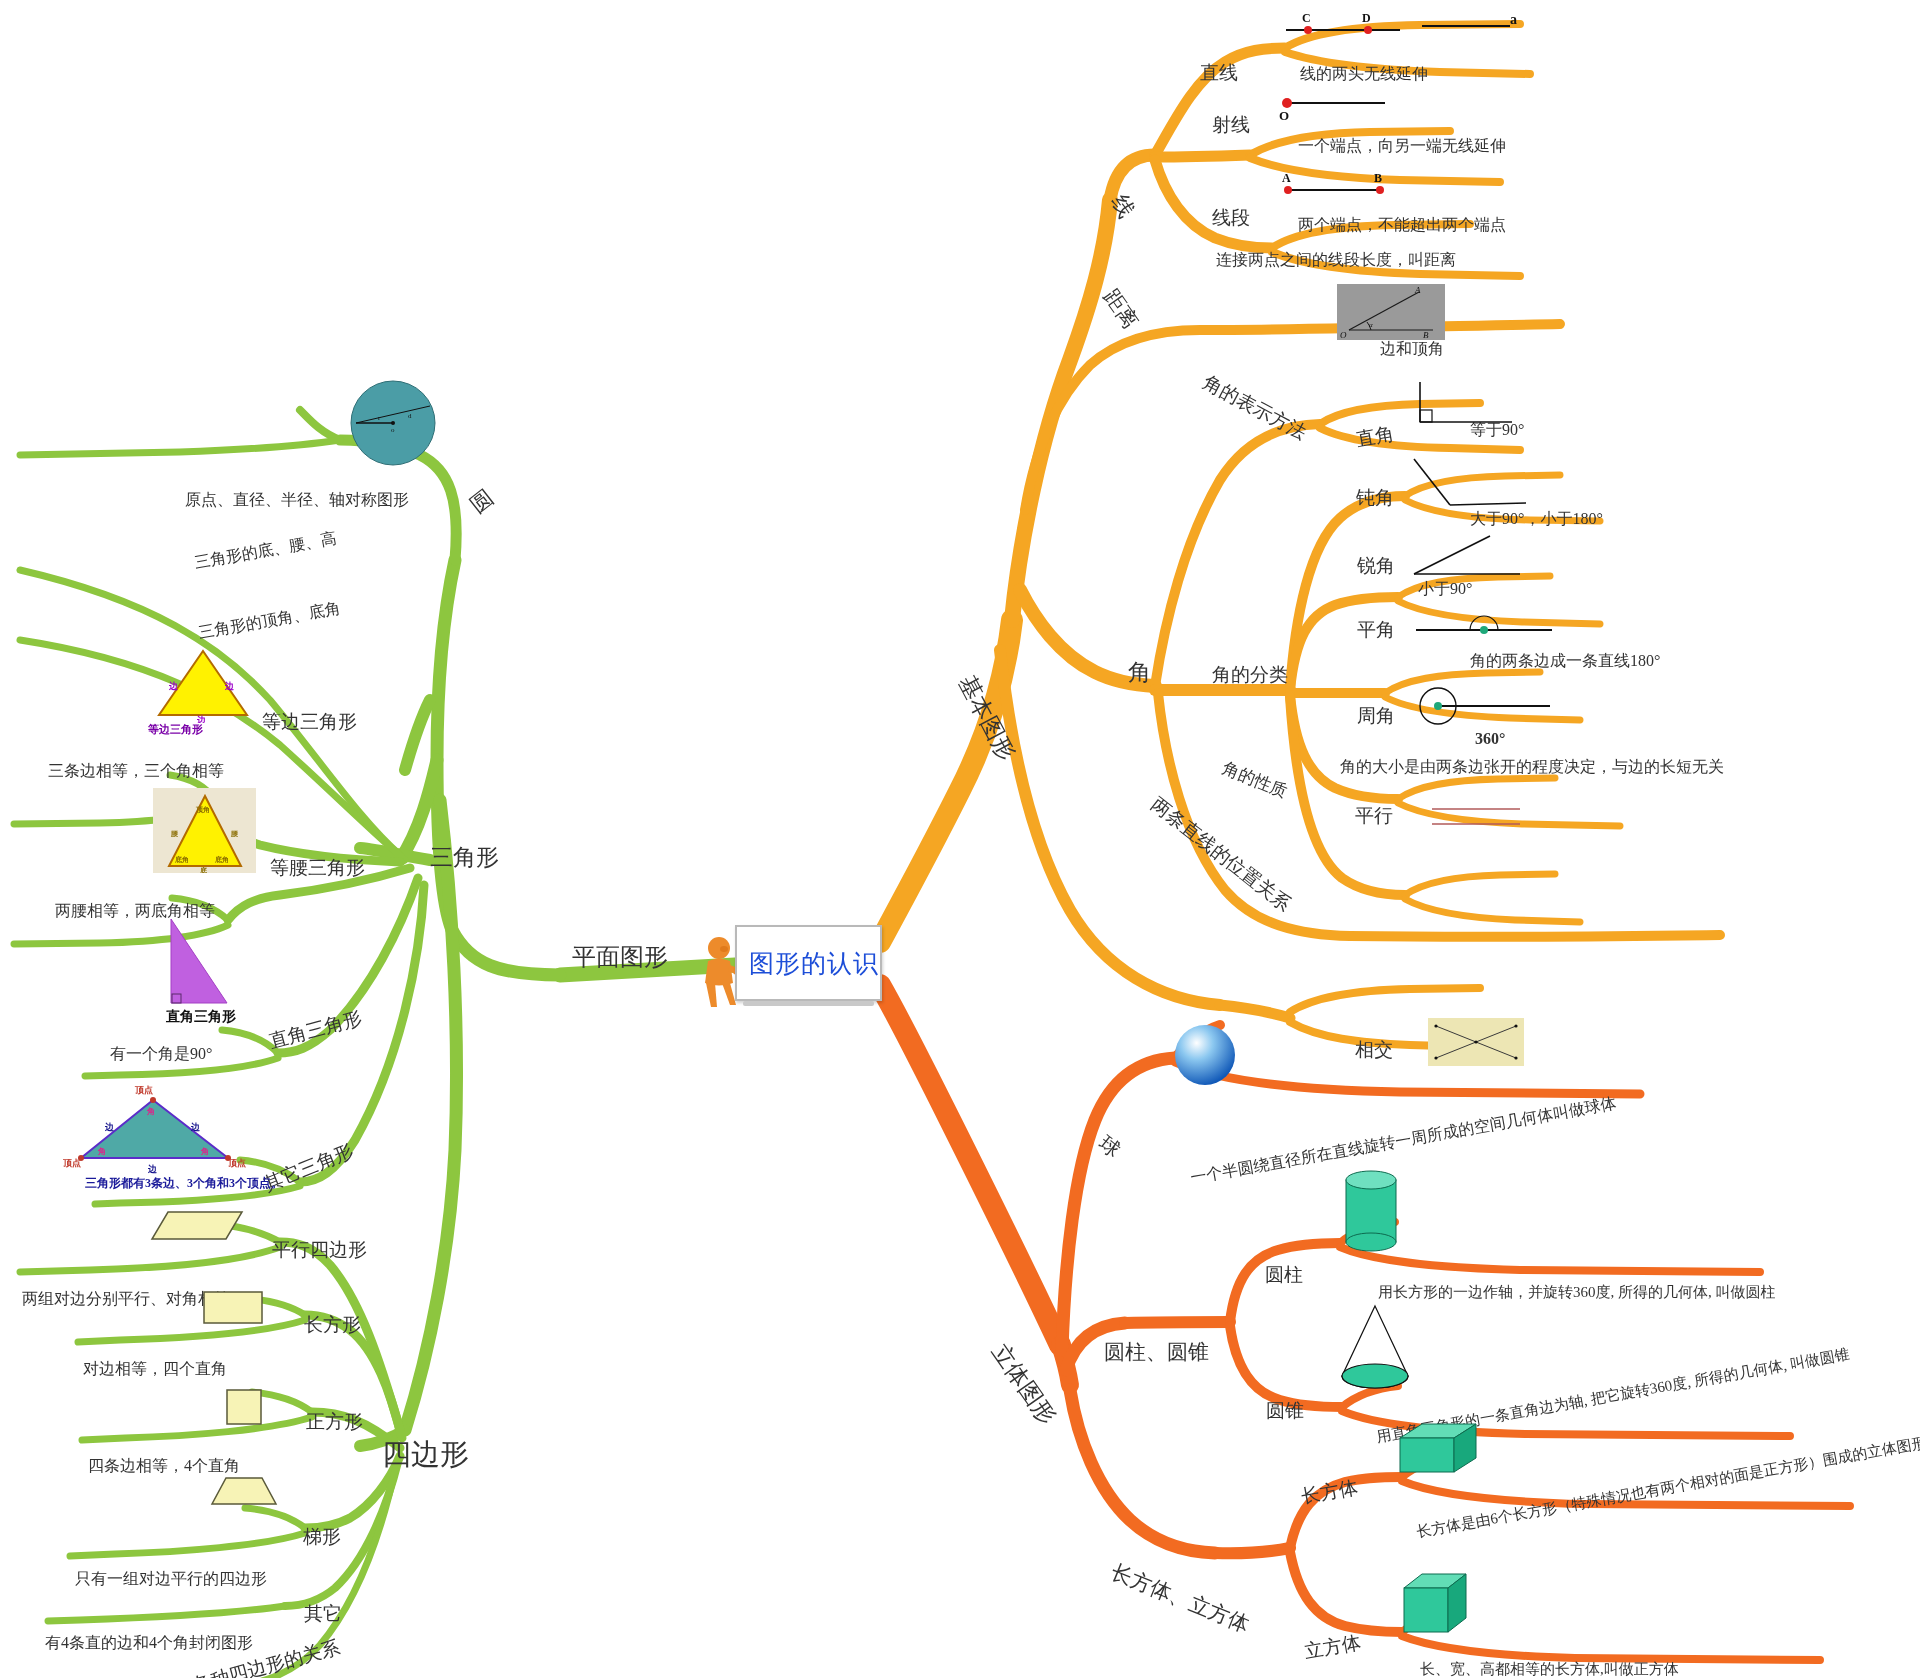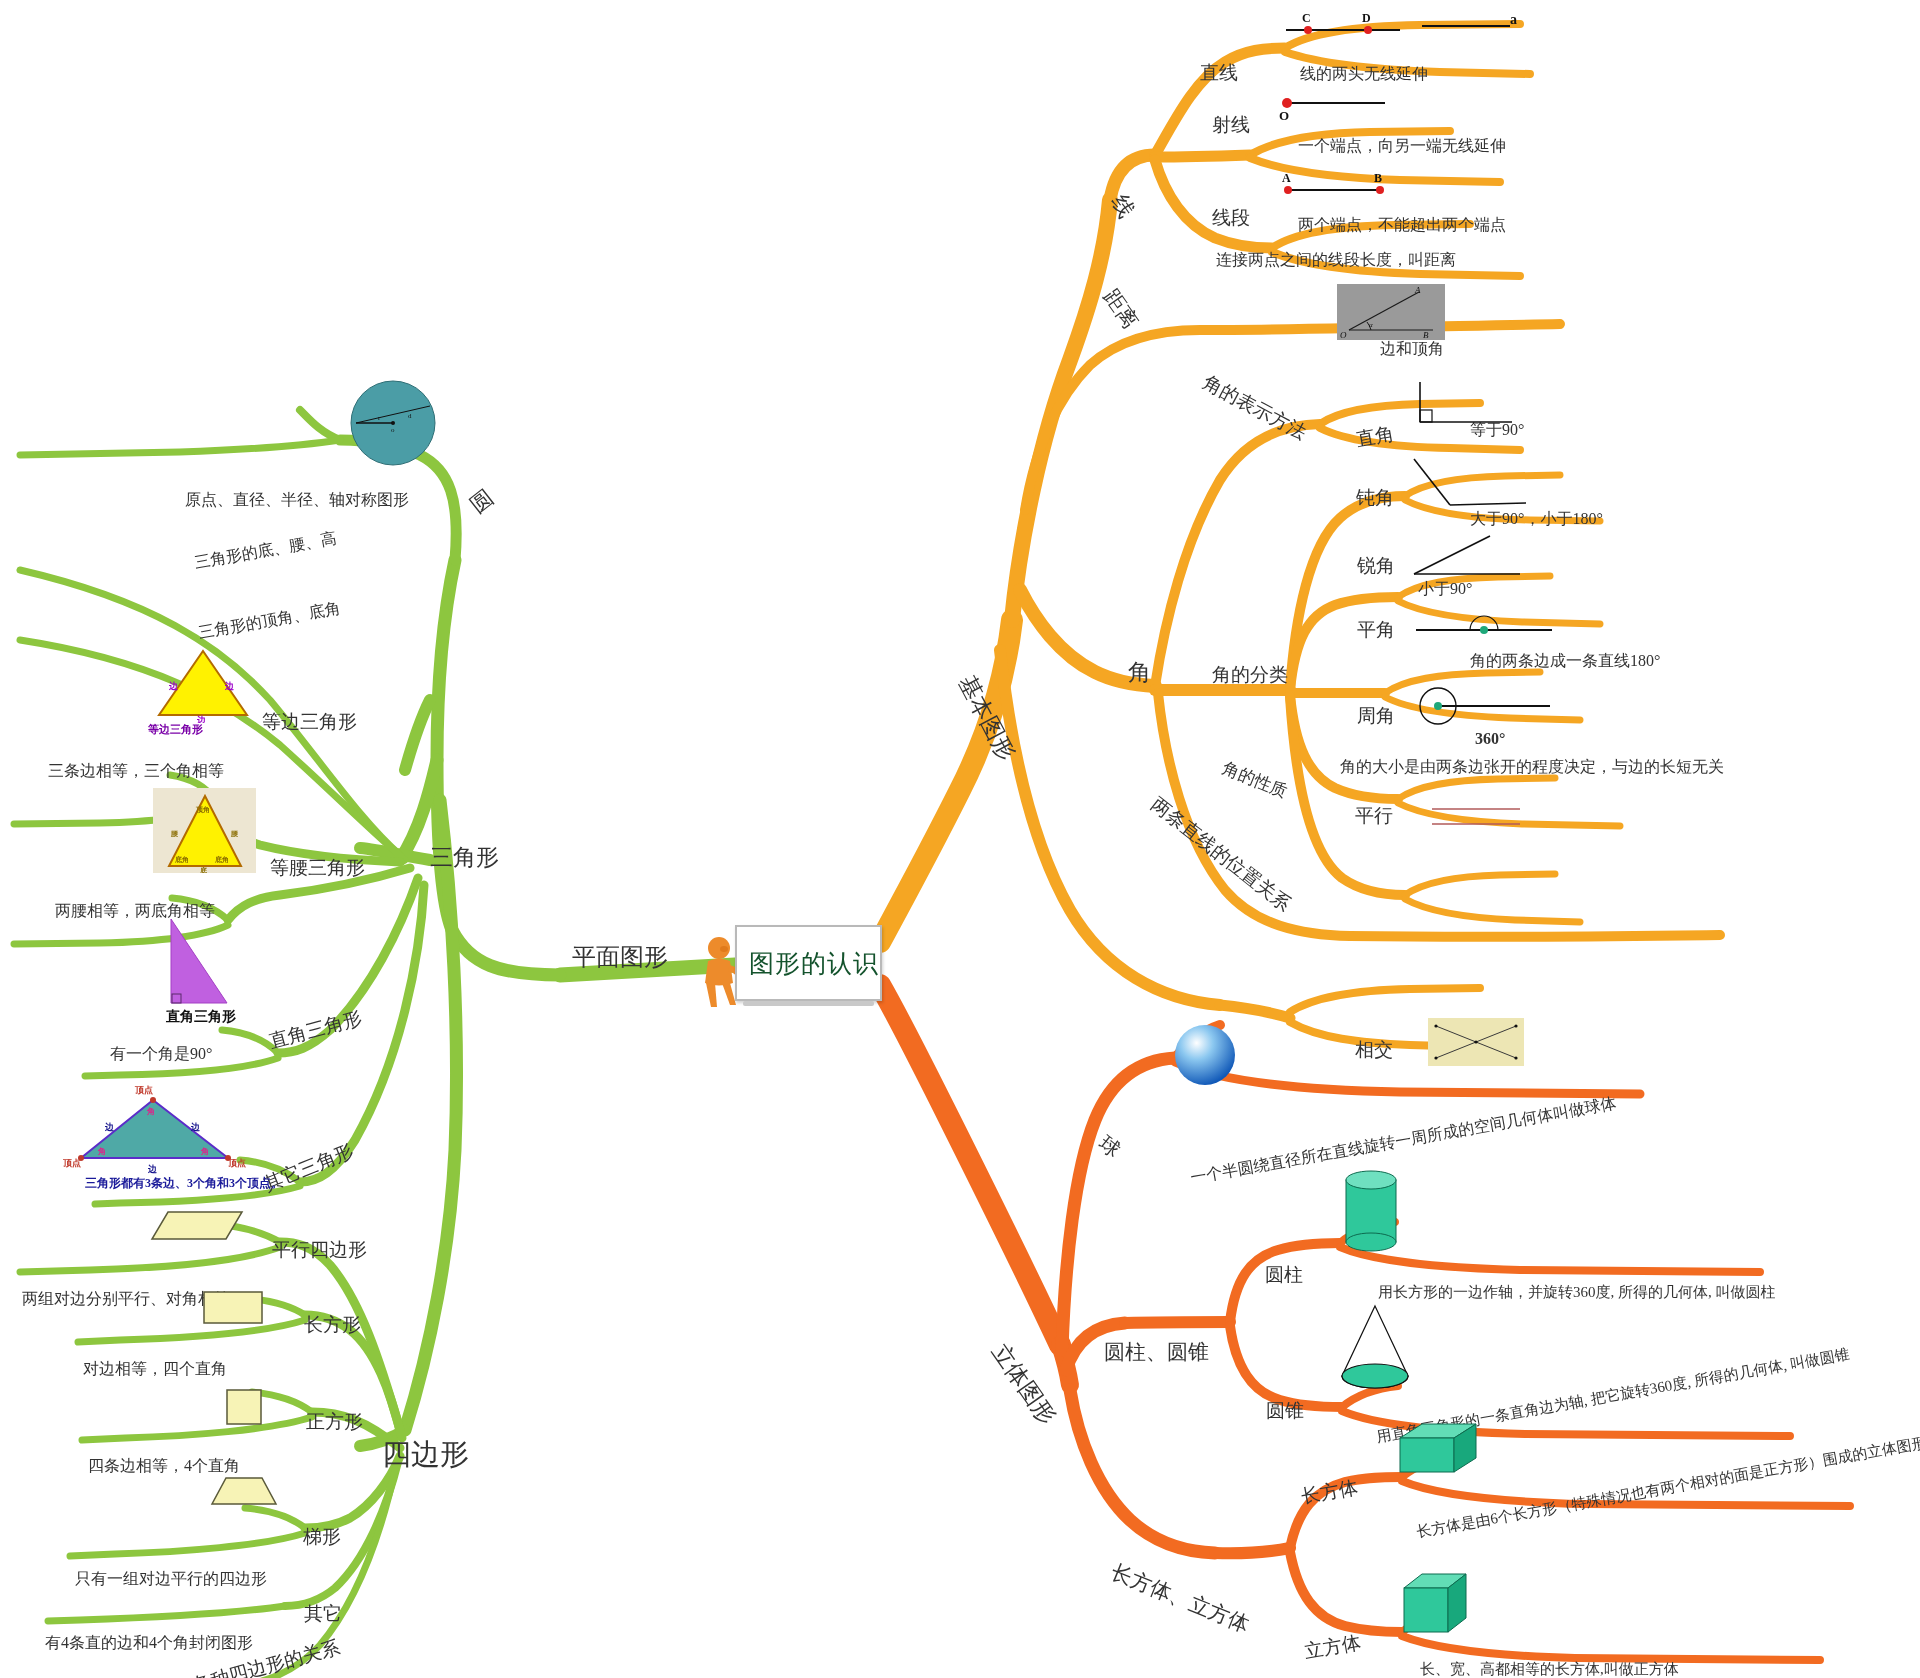--- a/index.html
+++ b/index.html
@@ -17,21 +17,21 @@
   .rot-n10{transform:rotate(-10deg);transform-origin:left bottom;}
   .rot-p22{transform:rotate(22deg);transform-origin:left bottom;}
   .rot-p28{transform:rotate(28deg);transform-origin:left bottom;}
   .rot-p38{transform:rotate(38deg);transform-origin:left bottom;}
   .rot-p55{transform:rotate(55deg);transform-origin:left bottom;}
   .rot-p62{transform:rotate(62deg);transform-origin:left bottom;}
 
   
   #center-node{position:absolute;left:735px;top:925px;width:143px;height:72px;
      background:#fff;border:2px solid #b9b9b9;box-shadow:1px 2px 3px rgba(0,0,0,.18);}
-  #center-node .ctitle{position:absolute;left:12px;top:20px;font-size:25px;color:#14532d;
+  #center-node .ctitle{position:absolute;left:12px;top:20px;font-size:25px;color:#1d4ed8;
      font-family:"Liberation Serif",serif;letter-spacing:1px;}
   #center-node:after{content:"";position:absolute;left:6px;bottom:-7px;width:131px;height:5px;
      background:#c9c9c9;border-radius:2px;}
   #mascot{position:absolute;left:695px;top:935px;width:48px;height:72px;}
 
   
   .fig{position:absolute;}
   .fig svg{display:block;}
   .figcap{position:absolute;font-size:11px;color:#7a00a8;font-weight:bold;white-space:nowrap;}
 </style>

